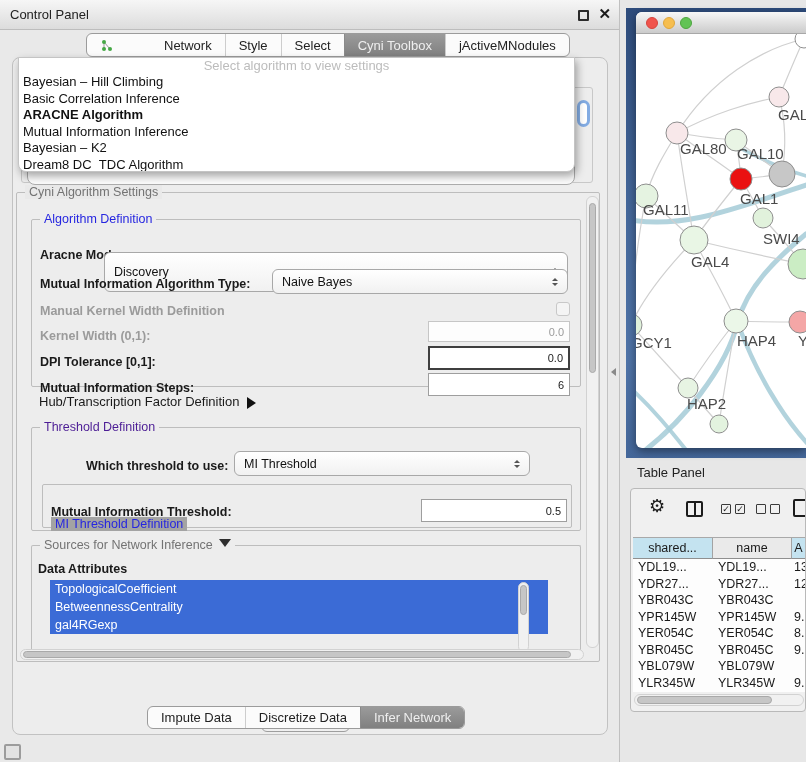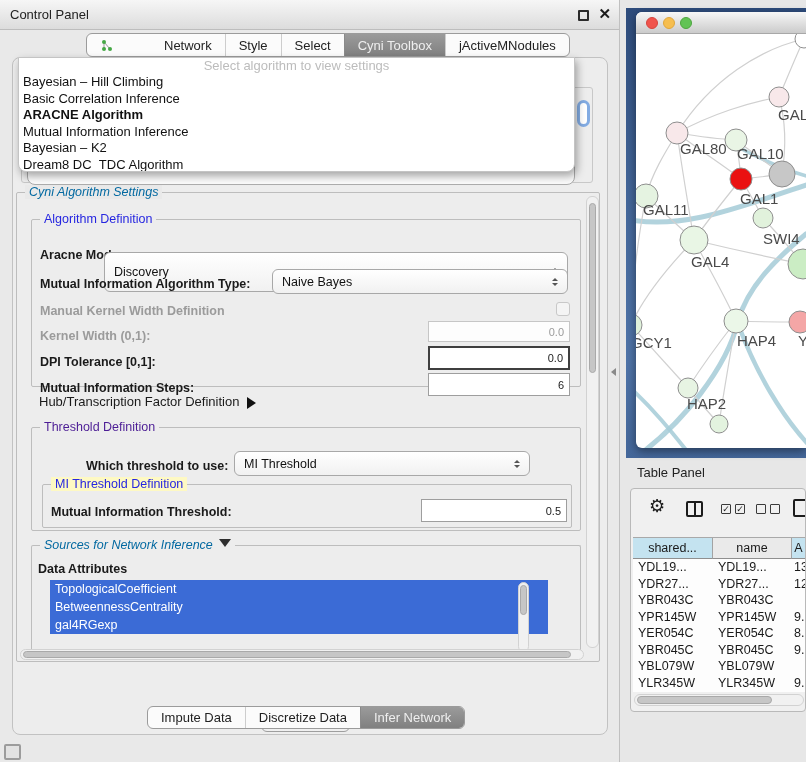--- a/index.html
+++ b/index.html
@@ -48,21 +48,21 @@
   #algorithm-popup .phead { height:16px; text-align:center; font-size:13px; color:#BCBCBC; }
   .pitem { height:16.5px; line-height:16.5px; font-size:13px; padding-left:4px; color:#111; }
   .pitem.bold { font-weight:bold; }
 
   
   .group { position:absolute; border:1px solid #BDBDBD; border-radius:2px; }
   .legend { position:absolute; top:-8px; left:8px; background:#EDEDED; padding:0 4px;
             font-size:12.5px; white-space:nowrap; }
   .legend.blue { color:#2626E0; }
   .legend.green { color:#4c1d95; }
-  .legend.dark { color:#0369a1;font-style:italic; }
+  .legend.dark { color:#737373; }
 
   .blabel { font-size:12.5px; font-weight:bold; color:#1A1A1A; white-space:nowrap; }
   .glabel { font-size:12.5px; font-weight:bold; color:#9B9B9B; white-space:nowrap; }
 
   .combo { position:absolute; display:flex; align-items:center; padding:0 9px;
            background:linear-gradient(#FFFFFF,#F1F1F1); border:1px solid #A8A8A8;
            border-radius:6px; font-size:12.5px; color:#111; }
   .spin { margin-left:auto; display:flex; flex-direction:column; gap:2px; }
   .spin i { display:block; width:0; height:0; border:3.5px solid transparent; }
   .spin i.up { border-bottom-color:#555; border-top-width:0; }
@@ -251,21 +251,21 @@
       <span class="abs blabel" style="left:54px; top:31px;">Which threshold to use:</span>
       <div class="combo" style="left:202px; top:23px; width:296px; height:25px;">
         <span>MI Threshold</span>
         <span class="spin">
             <i class="up"></i>
             <i class="dn"></i>
           </span>
       </div>
 
       <div class="group" style="left:10px; top:56px; width:530px; height:44px;">
-        <span class="legend blue" style="background:#fef9c3;">MI Threshold Definition</span>
+        <span class="legend blue" style="background:#a3a3a3;margin-top:40px;">MI Threshold Definition</span>
         <span class="abs blabel" style="left:8px; top:20px;">Mutual Information Threshold:</span>
         <div class="field" style="left:378px; top:14px; width:146px; height:23px;">
           <span>0.5</span>
         </div>
       </div>
     </div>
 
     <div class="group" style="left:14px; top:352px; width:550px; height:112px; border-bottom:none;">
       <span class="legend dark" style="background:#EDEDED;"><span>Sources for Network Inference</span><span class="tri-down"></span></span>
       <span class="abs blabel" style="left:6px; top:16px;">Data Attributes</span>

